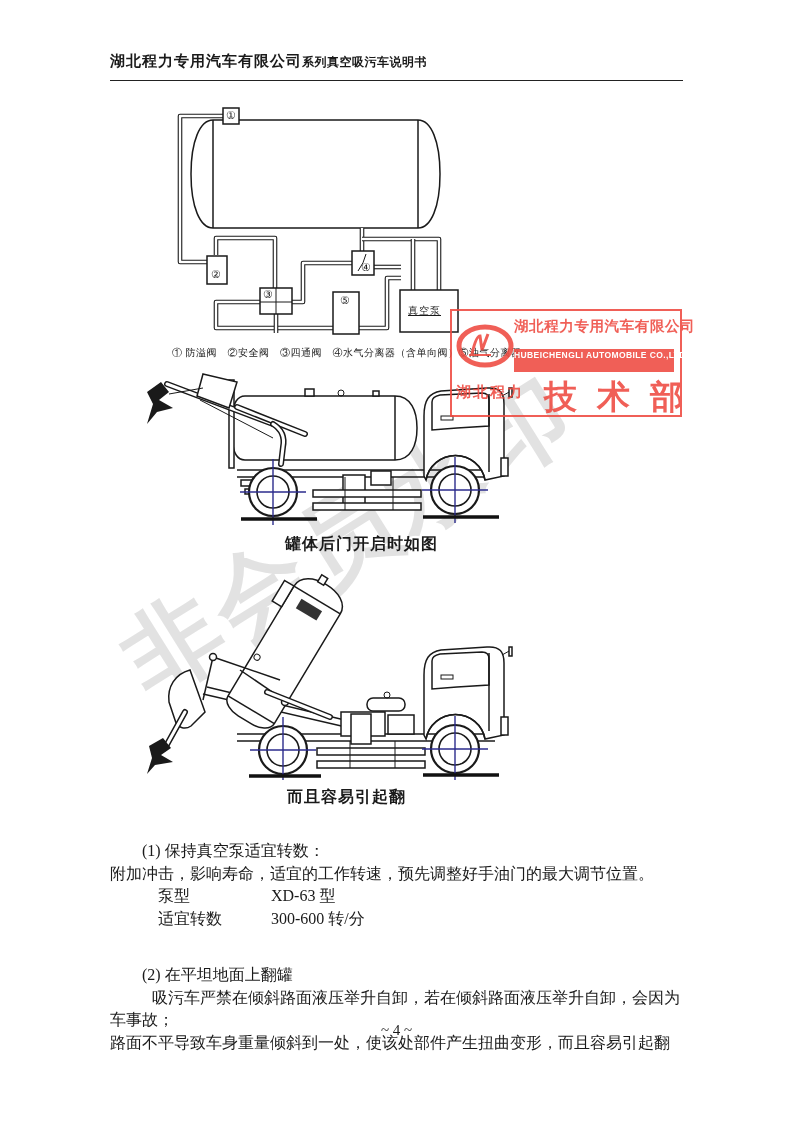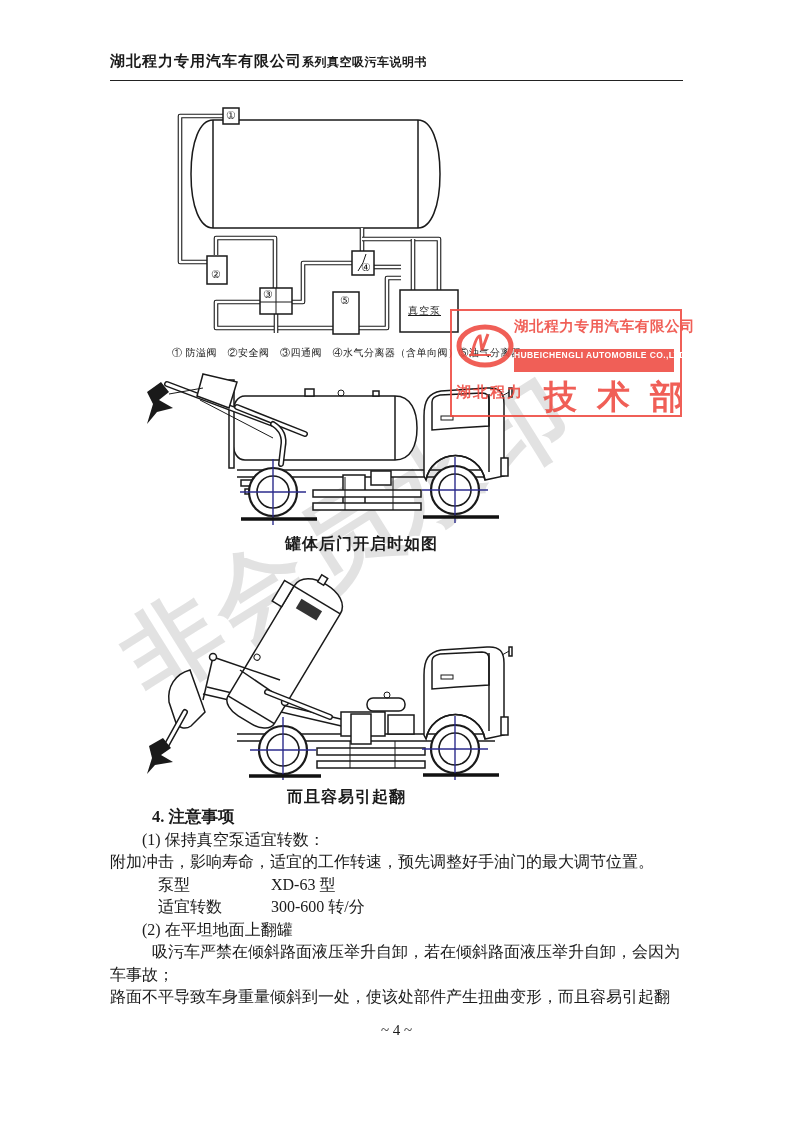--- a/index.html
+++ b/index.html
@@ -35,21 +35,21 @@
   .stamp-cn{font-size:14.5px;font-weight:700;letter-spacing:.6px;white-space:nowrap;}
   .stamp-en{background:#ee4a40;color:#fff !important;font-size:8.5px;font-weight:700;
             letter-spacing:.4px;text-align:center;line-height:13px;white-space:nowrap;
             font-family:"Liberation Sans",sans-serif;}
   .stamp-brand{font-size:15px;font-weight:700;letter-spacing:2px;white-space:nowrap;}
   .stamp-dept{font-size:33px;font-weight:700;letter-spacing:20px;white-space:nowrap;}
   
   .caption{font-size:16px;font-weight:600;letter-spacing:1px;z-index:2;}
   .notes{width:578px;font-size:16px;line-height:22.5px;z-index:2;}
   .notes .h{font-weight:700;font-size:16.5px;padding-left:42px;}
-  .notes .i1{padding-left:32px;}
+  .notes .i1{padding-left:32px;margin-top:34px;}
   .notes .i2{padding-left:42px;}
   .spec-label{display:inline-block;width:109px;}
   .spec-row{padding-left:48px;}
   .footer{width:793px;text-align:center;font-size:15px;z-index:2;}
 </style>
 </head>
 <body>
 
 <div id="page">
 
@@ -220,21 +220,20 @@
       <path d="M16,31 Q20,13 24,13 L26,27 L32,11" fill="none" stroke="#ee4a40" stroke-width="3"></path>
       <path d="M13,32 H35" fill="none" stroke="#ee4a40" stroke-width="2"></path>
     </svg>
     <div class="abs stamp-cn" style="left:62px;top:6px;">湖北程力专用汽车有限公司</div>
     <div class="abs stamp-en" style="left:62px;top:38px;width:160px;height:23px;">HUBEICHENGLI AUTOMOBILE CO.,LTD</div>
     <div class="abs stamp-brand" style="left:4px;top:72px;">湖北程力</div>
     <div class="abs stamp-dept" style="left:92px;top:64px;">技术部</div>
   </div>
 
   <div class="abs notes" style="left:110px;top:806px;">
-    <div class="h">4. 注意事项</div>
     <div class="i1">(1) 保持真空泵适宜转数：</div>
     <div>附加冲击，影响寿命，适宜的工作转速，预先调整好手油门的最大调节位置。</div>
     <div class="spec-row">
       <span class="spec-label">泵型</span>
       <span>XD-63 型</span>
     </div>
     <div class="spec-row">
       <span class="spec-label">适宜转数</span>
       <span>300-600 转/分</span>
     </div>

